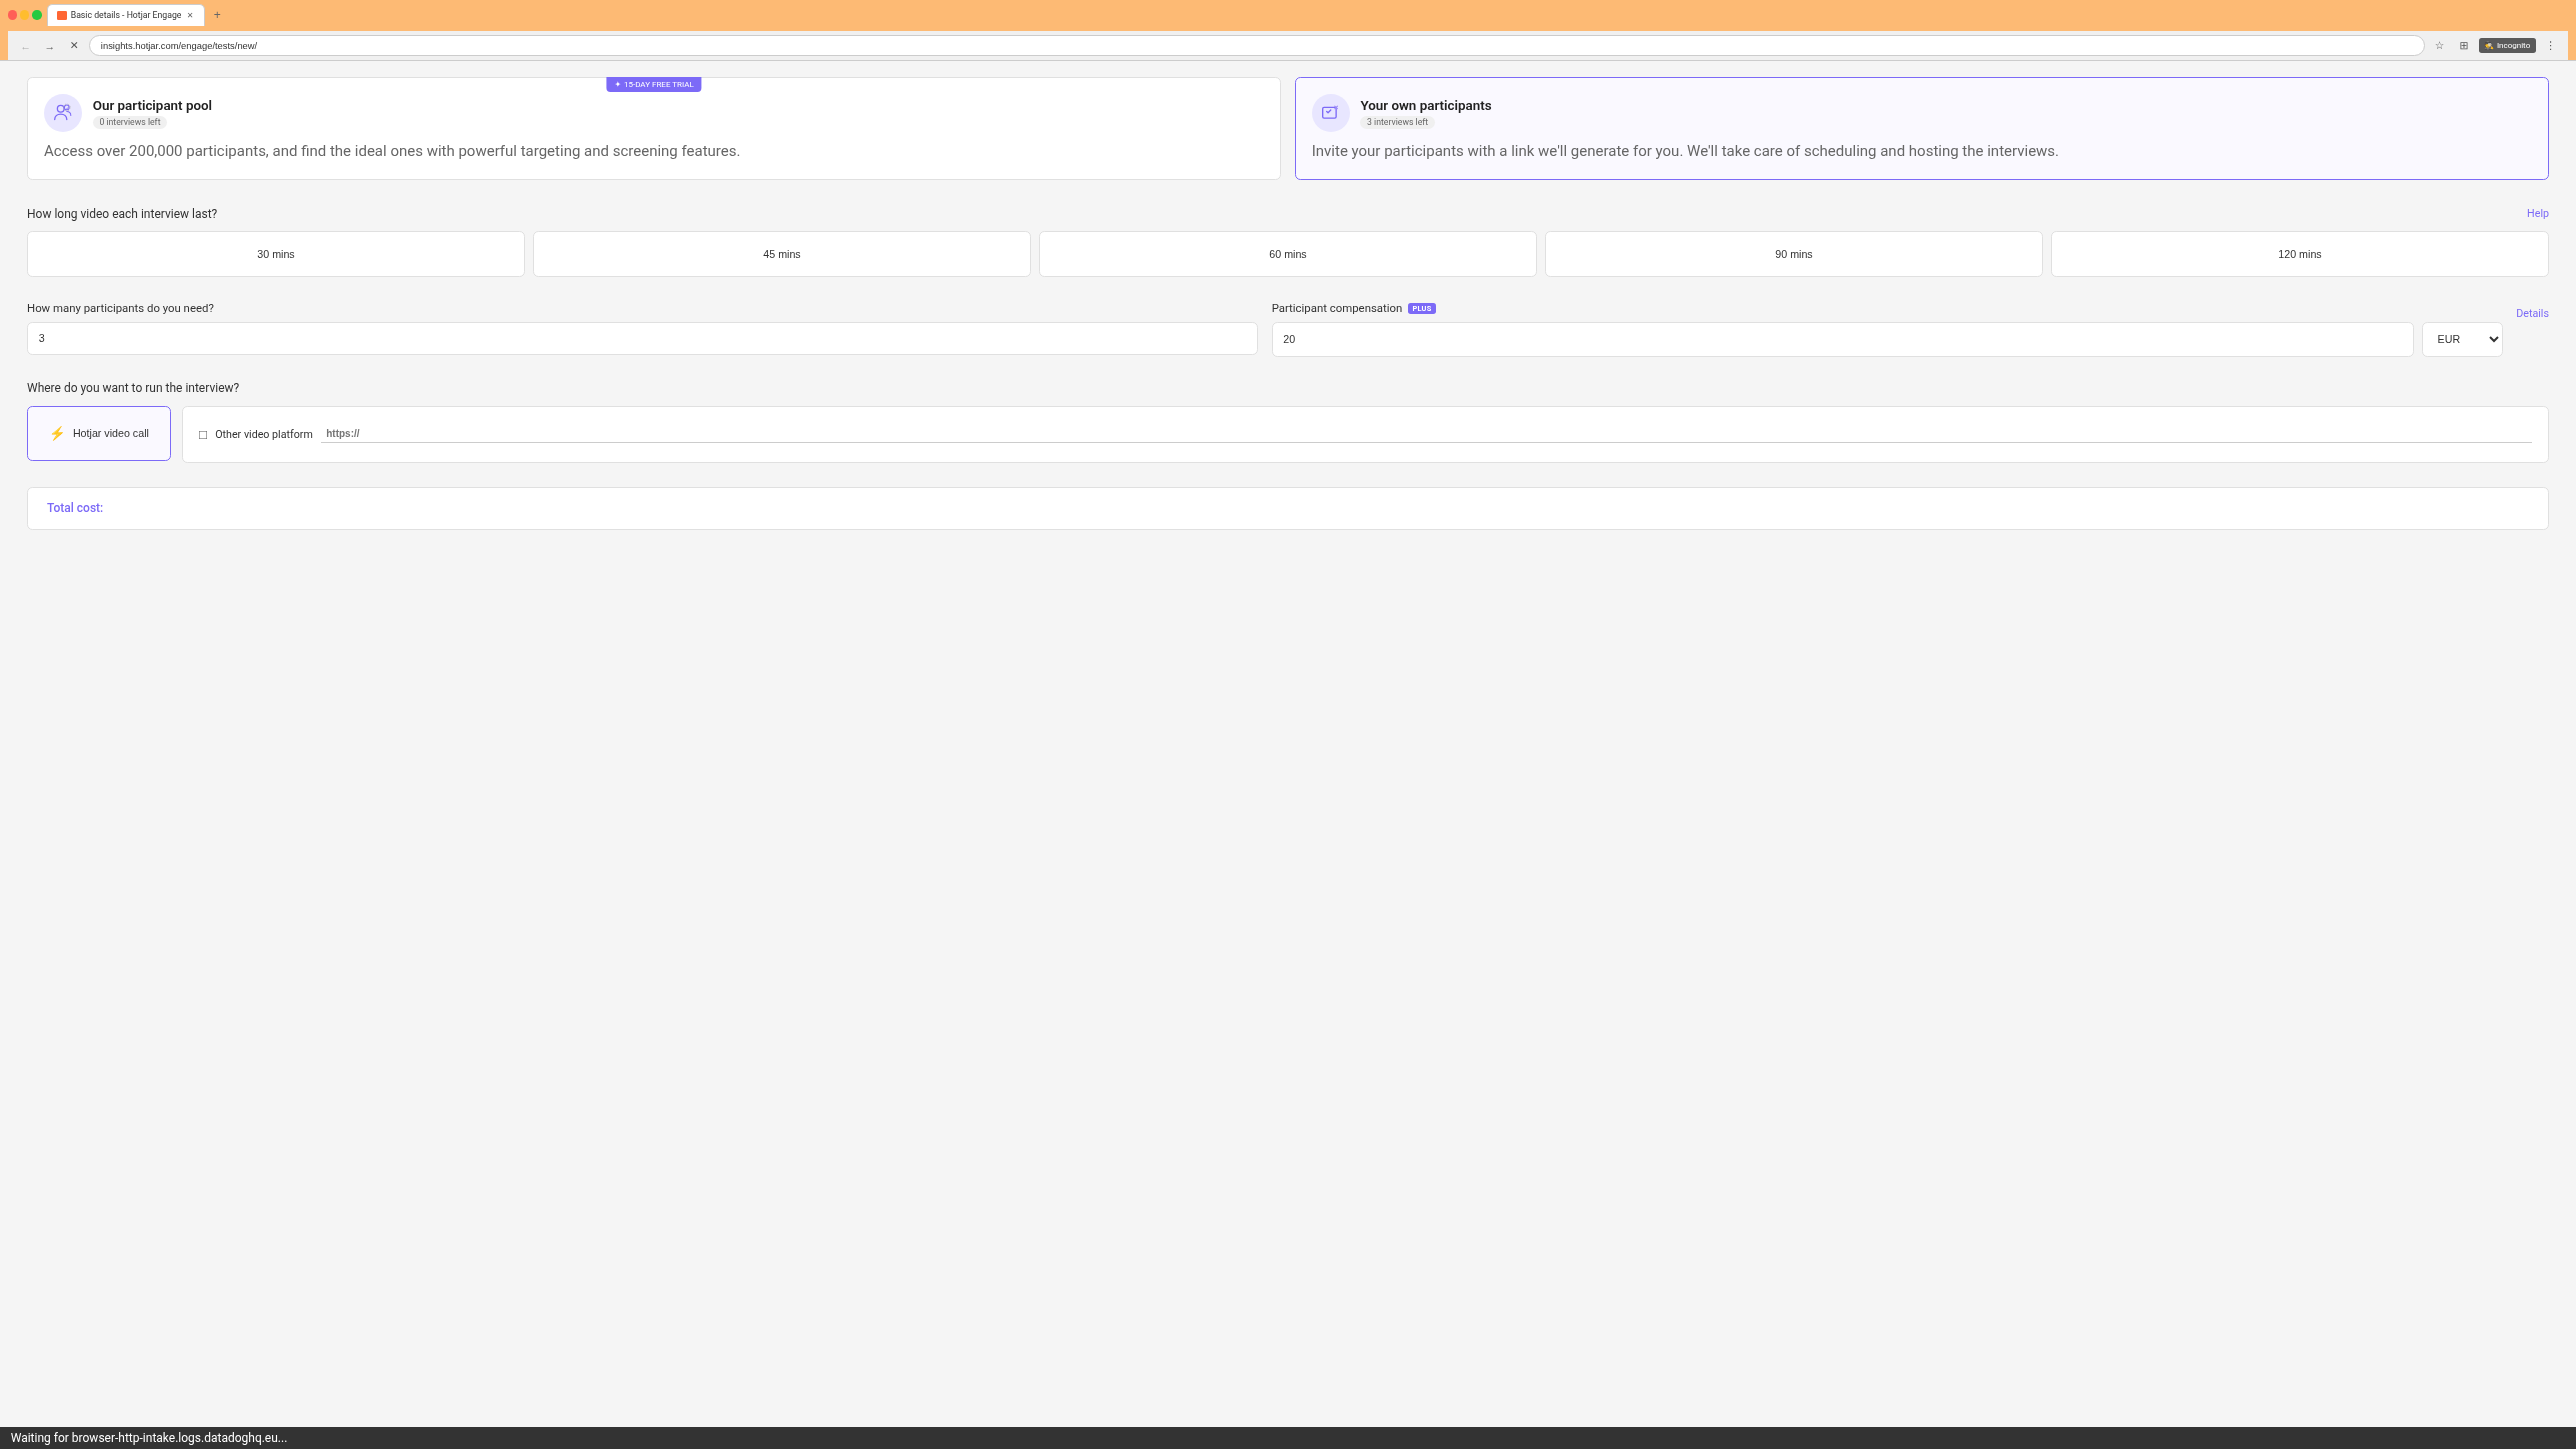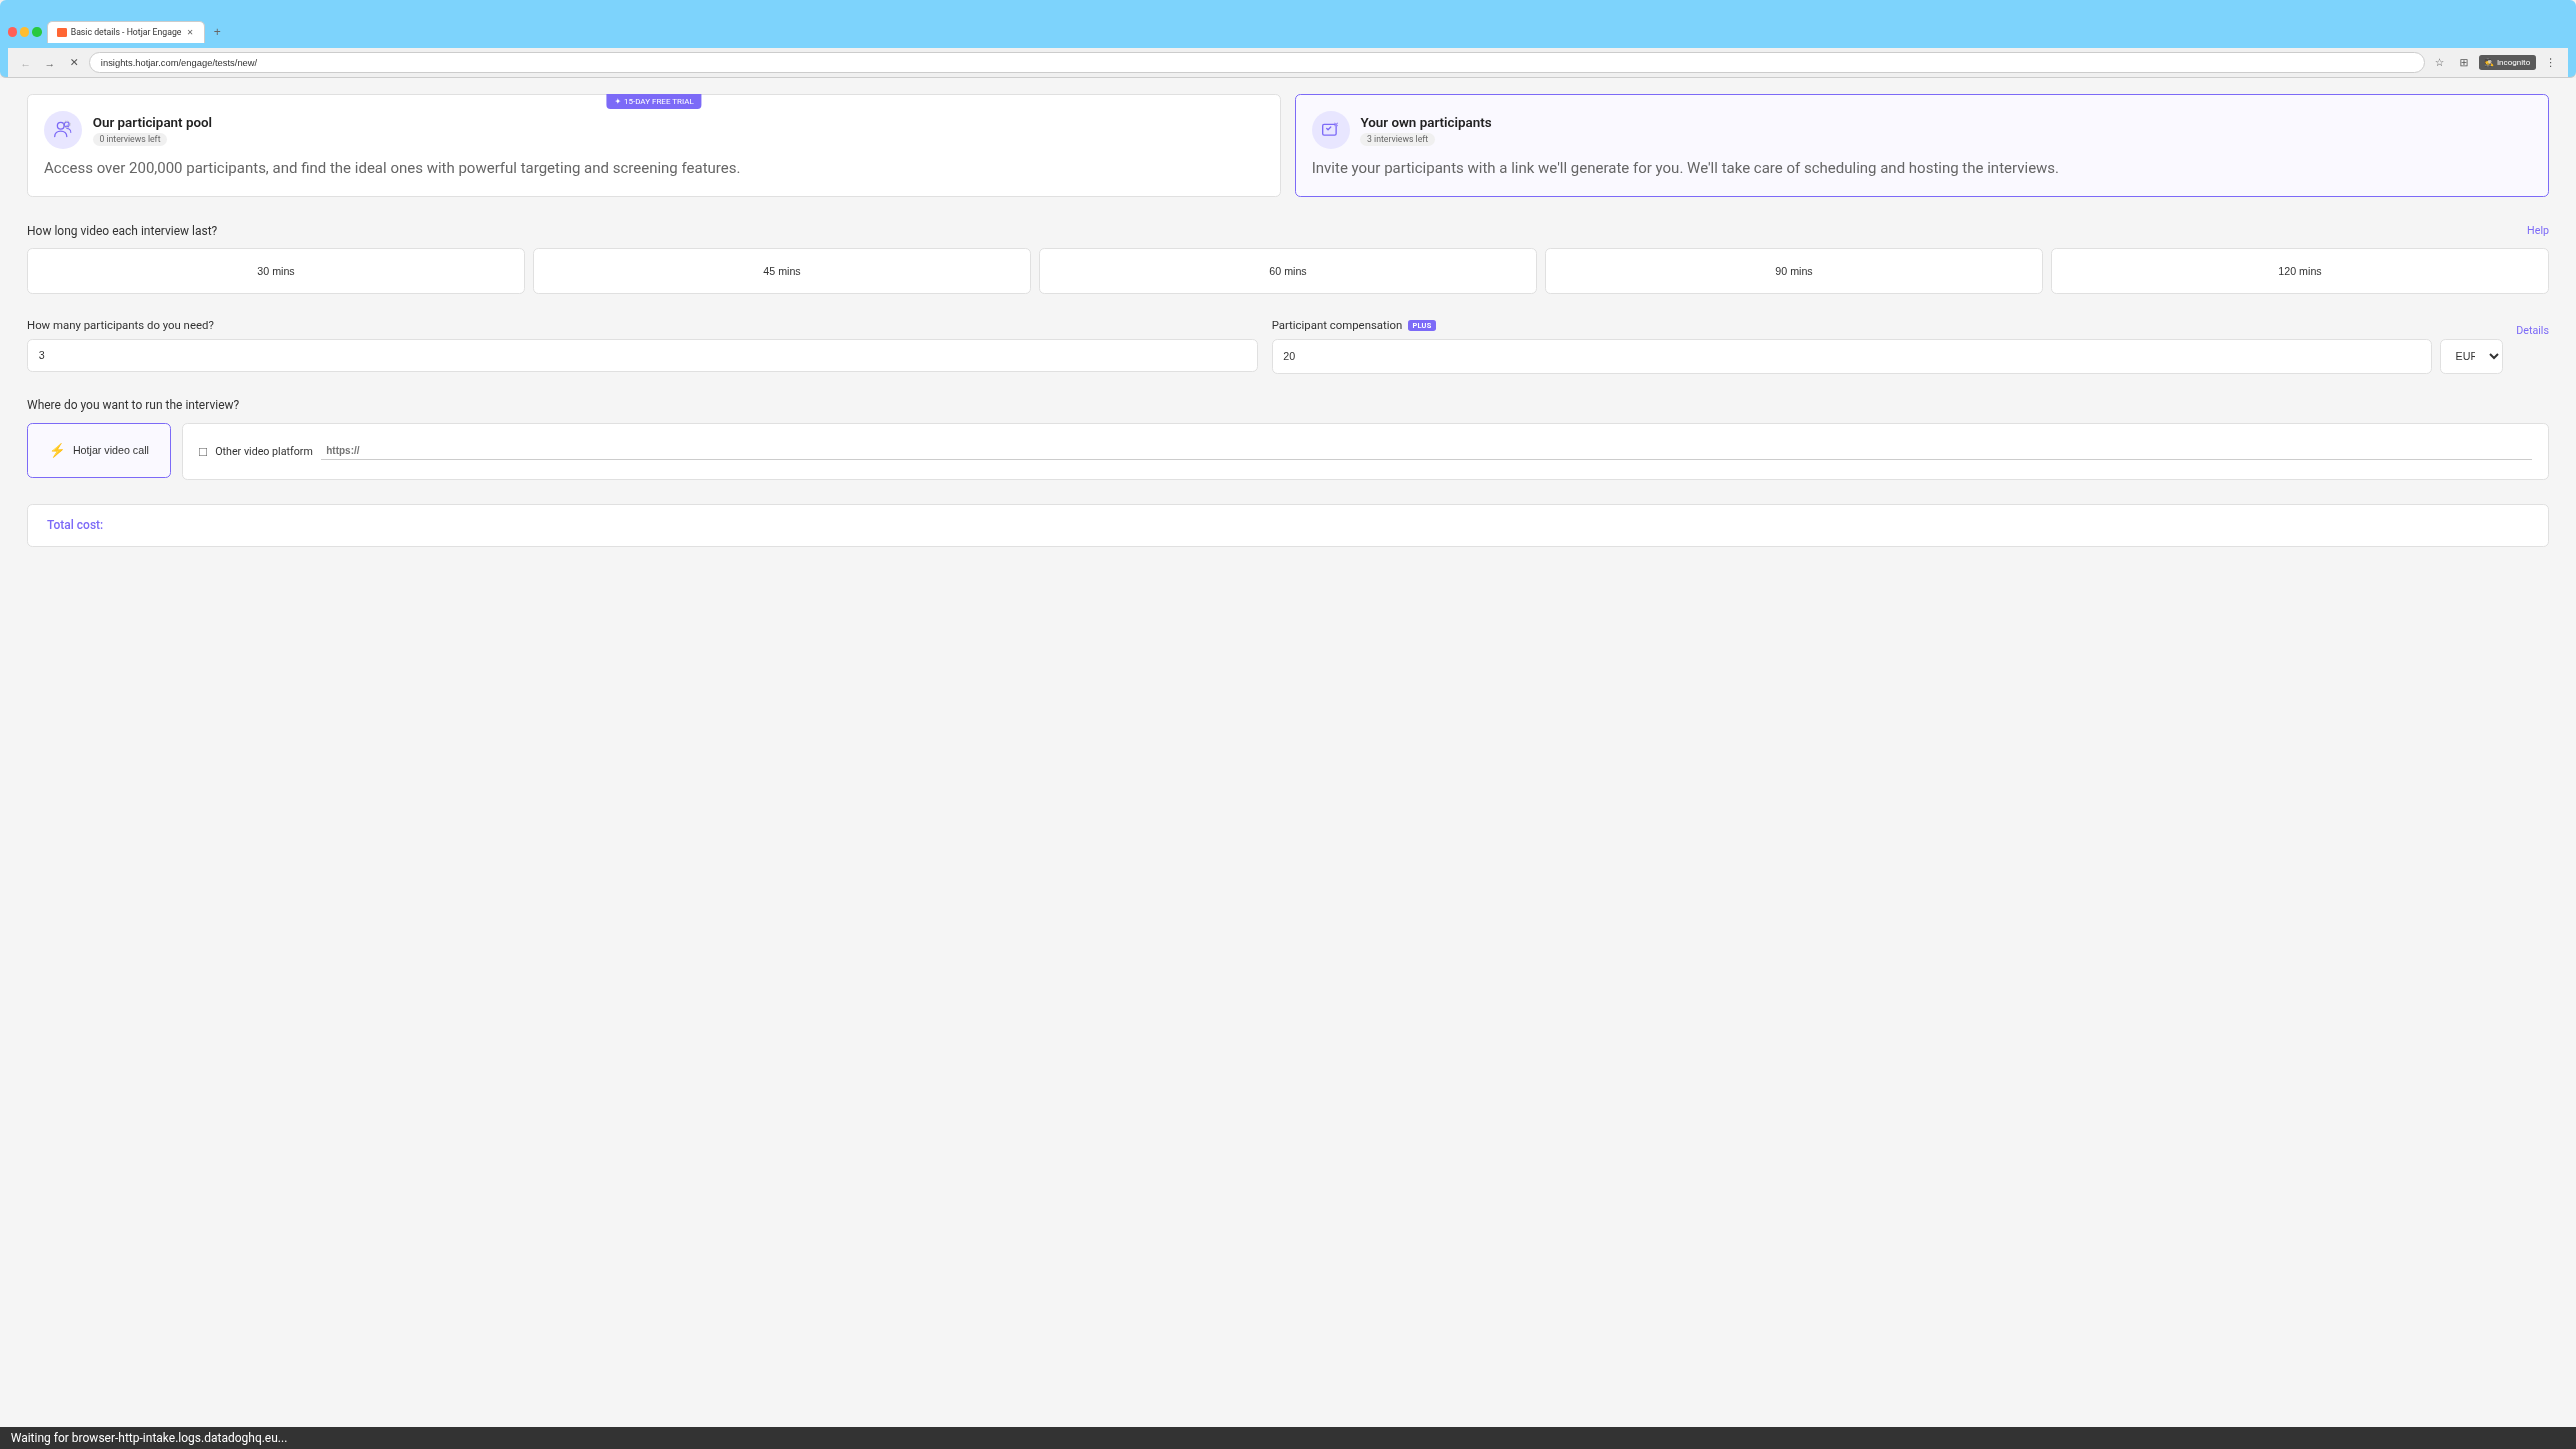--- a/index.html
+++ b/index.html
@@ -4,24 +4,23 @@
   <style>
     * { box-sizing: border-box; margin: 0; padding: 0; }
     body {
       font-family: -apple-system, BlinkMacSystemFont, 'Segoe UI', Roboto, sans-serif;
       background: #f0f0f0;
       font-size: 10.7px;
     }
 
     
     .browser-chrome {
-      background: #7dd3fc;
-      padding: 21px 8px 0;
+      background: #fdba74;
+      padding: 4px 8px 0;
       border-bottom: 0.7px solid #ccc;
-      border-radius: 6px;
     }
     .browser-top {
       display: flex;
       align-items: center;
       gap: 5.4px;
       margin-bottom: 5.4px;
     }
     .browser-controls {
       display: flex;
       gap: 2.7px;
@@ -292,21 +291,21 @@
     .compensation-input {
       flex: 1;
       border: 1.3px solid #e0e0e0;
       border-radius: 5.4px;
       padding: 9.4px 10.7px;
       font-size: 10.7px;
       color: #333;
       background: #fff;
     }
     .currency-select {
-      width: 63px;
+      width: 81px;
       border: 1.3px solid #e0e0e0;
       border-radius: 5.4px;
       padding: 9.4px 10.7px;
       font-size: 10.7px;
       color: #333;
       background: #fff;
       cursor: pointer;
     }
     .details-link {
       color: #7c6af7;

